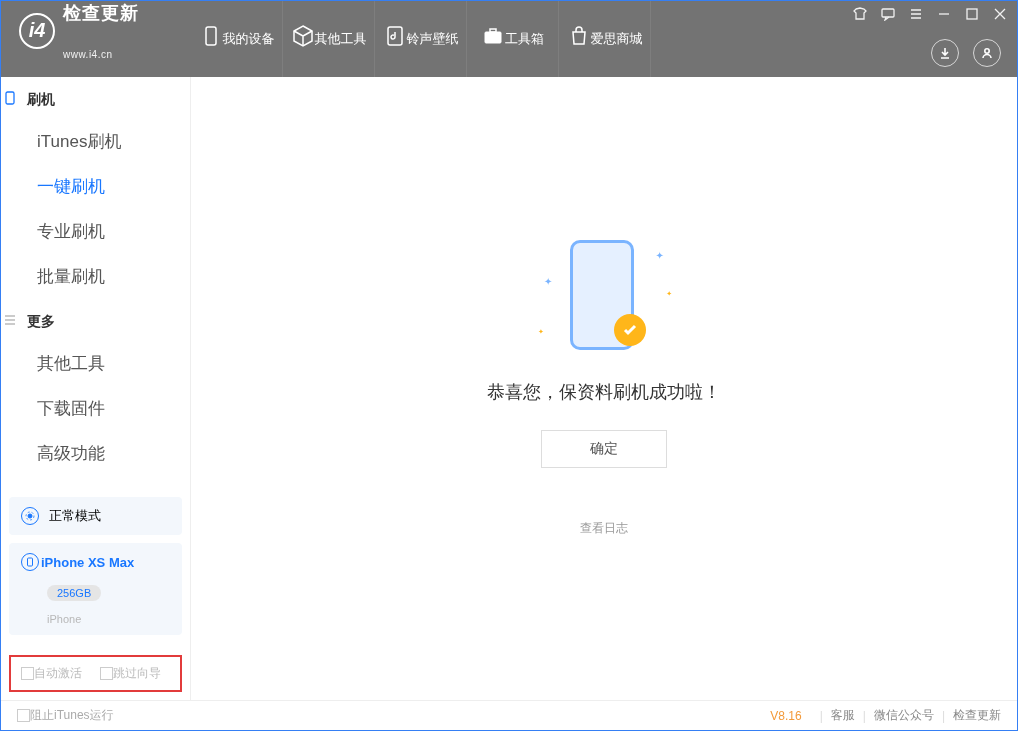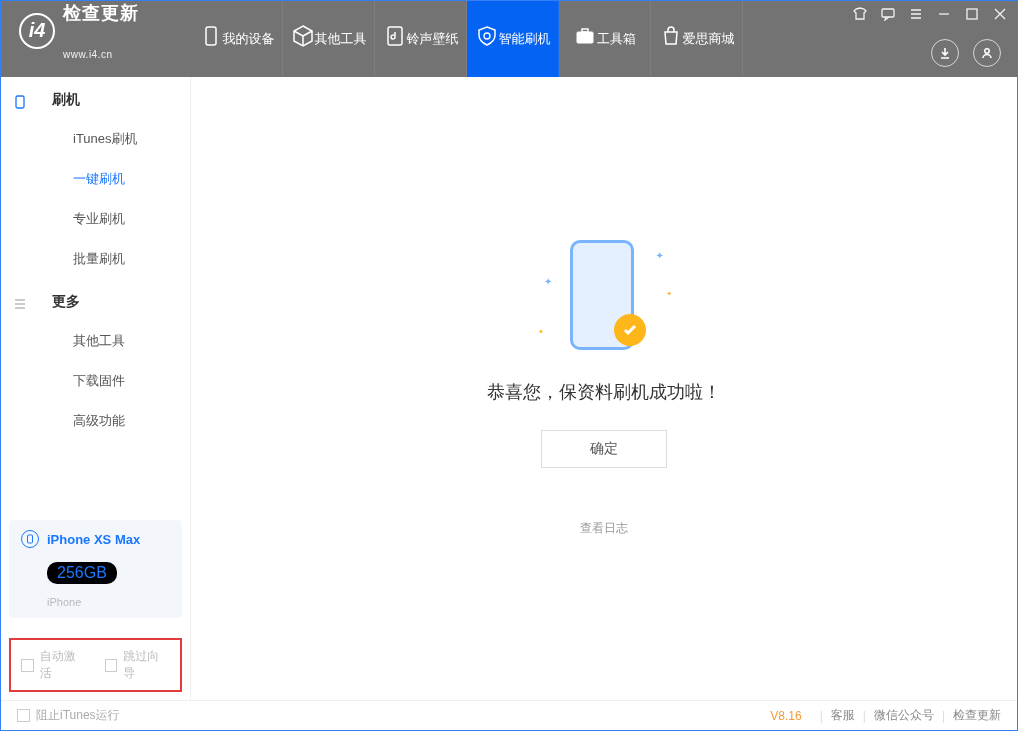--- a/index.html
+++ b/index.html
@@ -22,36 +22,36 @@
 .win-btn { width: 18px; height: 18px; display: flex; align-items: center; justify-content: center; cursor: pointer; opacity: 0.9; }
 .win-btn svg { width: 14px; height: 14px; stroke: #fff; fill: none; stroke-width: 1.3; }
 
 .header-right { position: absolute; right: 16px; bottom: 10px; display: flex; gap: 14px; }
 .hr-btn { width: 28px; height: 28px; border: 1.5px solid rgba(255,255,255,0.7); border-radius: 50%; display: flex; align-items: center; justify-content: center; cursor: pointer; }
 .hr-btn svg { width: 14px; height: 14px; stroke: #fff; fill: none; stroke-width: 1.6; }
 
 
 .body { display: flex; height: 623px; }
 .sidebar { width: 190px; border-right: 1px solid #eee; display: flex; flex-direction: column; position: relative; }
-.side-section-hdr { display: flex; align-items: flex-end; padding: 14px 12px 10px; font-size: 14px; font-weight: bold; color: #333; gap: 25px; }
+.side-section-hdr { display: flex; align-items: flex-start; padding: 14px 2px 10px; font-size: 14px; font-weight: bold; color: #333; gap: 10px; }
 .side-icon { width: 14px; height: 14px; display: flex; align-items: center; justify-content: center; }
-.side-item { padding: 11px 16px 11px 46px; font-size: 13px; color: #555; cursor: pointer; margin-left: 26px; }
+.side-item { padding: 11px 16px 11px 36px; font-size: 17px; color: #555; cursor: pointer; }
 .side-item.active { color: #1977ff; }
 
 .device-cards { margin-top: auto; padding: 0 8px; }
 .card { background: #f3f7fc; border-radius: 4px; padding: 10px 12px; margin-bottom: 8px; font-size: 13px; display: flex; align-items: center; gap: 10px; }
 .card-icon { width: 18px; height: 18px; border: 1.5px solid #1977ff; border-radius: 50%; display: flex; align-items: center; justify-content: center; flex-shrink: 0; }
 .card-icon svg { width: 10px; height: 10px; stroke: #1977ff; fill: #1977ff; }
 .device-card { flex-direction: column; align-items: flex-start; }
-.device-card .row1 { display: flex; align-items: center; gap: 8px; font-weight: bold; color: #1977ff; }
-.badge { background: #000000; color: #1977ff; border-radius: 10px; padding: 2px 10px; font-size: 16px; margin-top: 4px; margin-left: 26px; }
+.device-card .row1 { display: flex; align-items: center; gap: 2px; font-weight: bold; color: #1977ff; }
+.badge { background: #e5e5e5; color: #1977ff; border-radius: 10px; padding: 2px 10px; font-size: 11px; margin-top: 4px; margin-left: 26px; }
 .device-sub { color: #b8b8b8; font-size: 11px; margin-left: 26px; margin-top: 2px; }
 
 .checkbox-row { border: 2px solid #e23b3b; padding: 8px 10px; margin: 12px 8px 8px; display: flex; gap: 18px; }
-.chk { display: flex; align-items: center; gap: 6px; font-size: 12px; color: #bbb; cursor: pointer; }
+.chk { display: flex; align-items: center; font-size: 12px; color: #bbb; cursor: pointer; }
 .chk-box { width: 13px; height: 13px; border: 1px solid #ccc; }
 
 .main { flex: 1; display: flex; flex-direction: column; align-items: center; justify-content: center; }
 .phone-illustration { position: relative; width: 140px; height: 120px; margin-bottom: 20px; }
 .phone-body { width: 64px; height: 110px; border: 3px solid #7ab4ff; border-radius: 10px; background: #e5f0ff; position: absolute; left: 36px; top: 0; }
 .phone-check { width: 32px; height: 32px; background: #ffb61a; border-radius: 50%; position: absolute; right: 28px; bottom: 14px; display: flex; align-items: center; justify-content: center; }
 .phone-check svg { width: 16px; height: 16px; stroke: #fff; stroke-width: 3; fill: none; }
 .sparkle { position: absolute; color: #7ab4ff; font-size: 10px; }
 .sp1 { left: 10px; top: 36px; } .sp2 { left: 4px; bottom: 24px; color: #ffb61a; font-size: 7px;} .sp3 { right: 10px; top: 10px; } .sp4 { right: 2px; top: 50px; color:#ffb61a; font-size:7px;}
 
@@ -98,29 +98,20 @@
     </div>
     <div class="tab">
       <div class="tab-icon">
           <svg viewBox="0 0 24 24">
             <rect x="5" y="3" width="14" height="18" rx="2" fill="none" stroke-width="1.5"></rect>
             <path d="M12 8v5a2 2 0 11-1-1.7" stroke-width="1.5" fill="none"></path>
           </svg>
         </div>
       <span>铃声壁纸</span>
     </div>
-    <div class="tab active">
-      <div class="tab-icon">
-          <svg viewBox="0 0 24 24">
-            <path d="M12 3l8 3v5c0 5-3.5 8-8 10-4.5-2-8-5-8-10V6z" fill="none" stroke-width="1.5"></path>
-            <path d="M9 12a3 3 0 106 0 3 3 0 00-6 0" fill="none" stroke-width="1.3"></path>
-          </svg>
-        </div>
-      <span>智能刷机</span>
-    </div>
     <div class="tab">
       <div class="tab-icon">
           <svg viewBox="0 0 24 24">
             <rect x="4" y="8" width="16" height="11" rx="1" fill="#fff"></rect>
             <rect x="9" y="5" width="6" height="3" fill="none" stroke-width="1.5"></rect>
           </svg>
         </div>
       <span>工具箱</span>
     </div>
     <div class="tab">
@@ -202,20 +193,29 @@
             <path d="M2 3h10M2 7h10M2 11h10" stroke="#bbb" stroke-width="1.3"></path>
           </svg>
         </span>
       <span>更多</span>
     </div>
     <div class="side-item">其他工具</div>
     <div class="side-item">下载固件</div>
     <div class="side-item">高级功能</div>
 
     <div class="device-cards">
+      <div class="card">
+        <span class="card-icon">
+            <svg viewBox="0 0 10 10">
+              <circle cx="5" cy="5" r="2" fill="#1977ff"></circle>
+              <circle cx="5" cy="5" r="4" fill="none" stroke="#1977ff" stroke-width="0.8" stroke-dasharray="2 2"></circle>
+            </svg>
+          </span>
+        <span>正常模式</span>
+      </div>
       <div class="card device-card">
         <div class="row1">
           <span class="card-icon">
               <svg viewBox="0 0 10 10">
                 <rect x="2.5" y="1" width="5" height="8" rx="1" fill="none" stroke="#1977ff" stroke-width="1"></rect>
               </svg>
             </span>
           <span>iPhone XS Max</span>
         </div>
         <span class="badge">256GB</span>

